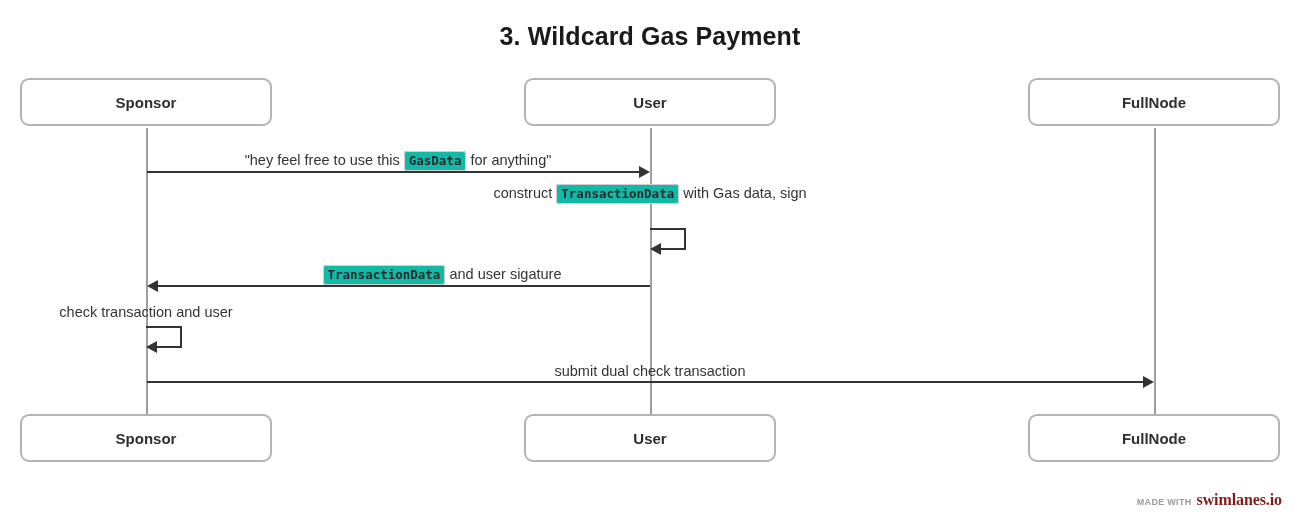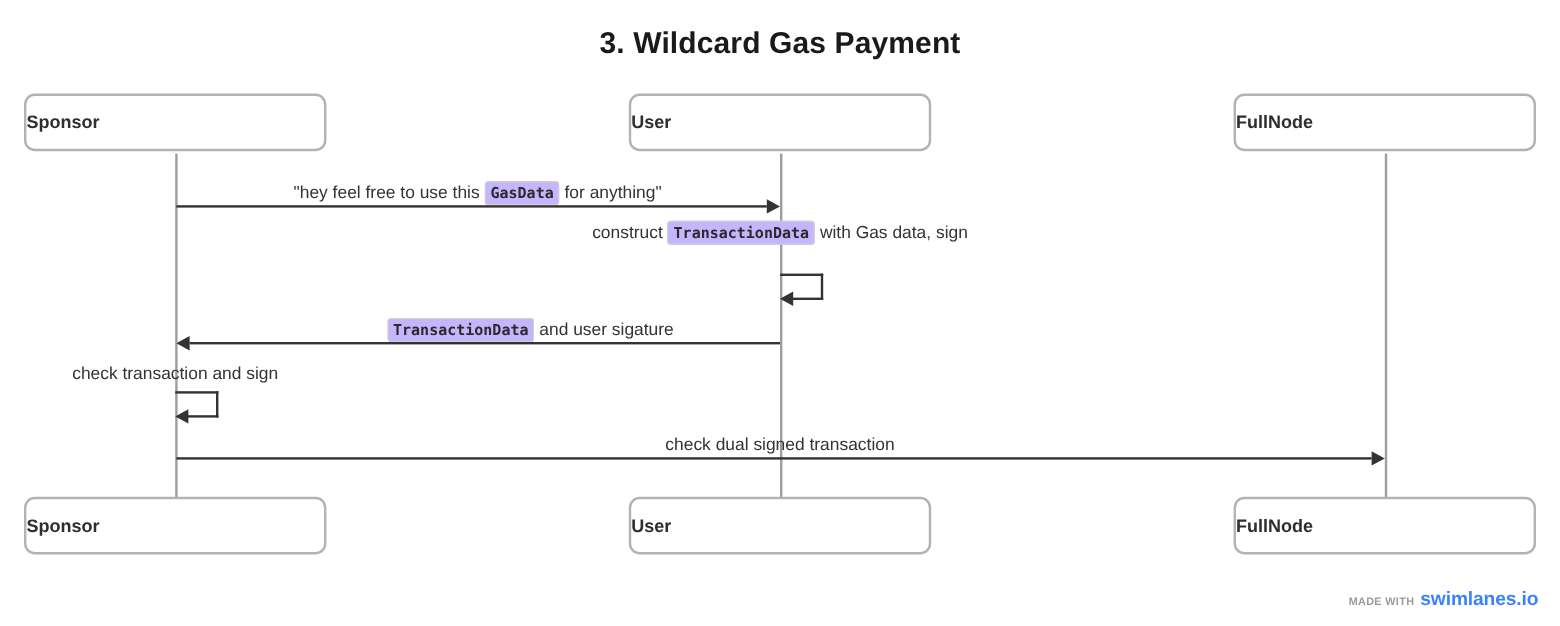--- a/index.html
+++ b/index.html
@@ -41,20 +41,21 @@
   .participant-box {
     position: absolute;
     width: 252px;
     height: 48px;
     box-sizing: border-box;
     border: 2px solid #b3b3b3;
     border-radius: 9px;
     background: #ffffff;
     display: flex;
     align-items: center;
+    justify-content: center;
   }
   .participant-box .plabel {
     font-size: 15px;
     font-weight: bold;
     color: #2e2e2e;
   }
 
   
   .msg-line {
     position: absolute;
@@ -84,21 +85,21 @@
     line-height: 19px;
   }
   .msg-label.multiline {
     white-space: normal;
   }
 
   code.codechip {
     font-family: "DejaVu Sans Mono", "Liberation Mono", monospace;
     font-size: 12.5px;
     font-weight: bold;
-    background: #c4b5fd;
+    background: #14b8a6;
     border: 1px solid #cfcfcf;
     border-radius: 3px;
     padding: 1px 4px 2px 4px;
     color: #2b2b2b;
     vertical-align: baseline;
   }
 
   
   .selfloop {
     position: absolute;
@@ -123,22 +124,23 @@
     font-size: 9px;
     font-weight: bold;
     letter-spacing: 0.3px;
     color: #9a9a9a;
     text-transform: uppercase;
     text-align: center;
   }
   #watermark .brand {
     font-size: 16px;
     font-weight: bold;
-    color: #3b82f6;
+    color: #7f1d1d;
     letter-spacing: -0.1px;
+    font-family: Liberation Serif, serif;
   }
 </style>
 </head>
 <body>
 
 <div id="diagram-title">3. Wildcard Gas Payment</div>
 
 <div class="lifeline" style="left:146px;"></div>
 <div class="lifeline" style="left:650px;"></div>
 <div class="lifeline" style="left:1154px;"></div>
@@ -162,29 +164,29 @@
   <div class="seg h" style="left:0px;  top:0px;  width:36px;"></div>
   <div class="seg v" style="left:34px; top:0px;  height:22px;"></div>
   <div class="seg h" style="left:9px;  top:20px; width:27px;"></div>
   <div class="arrowhead left" style="left:0px; top:15px;"></div>
 </div>
 
 <div class="msg-label" style="left:146px; top:265px; width:504px;padding-left:44px;"><code class="codechip">TransactionData</code> and user sigature</div>
 <div class="msg-line" style="left:158px; top:285px; width:492px;"></div>
 <div class="arrowhead left" style="left:147px; top:280px;"></div>
 
-<div class="msg-label" style="left:0px; top:303px; width:292px;">check transaction and sign</div>
+<div class="msg-label" style="left:0px; top:303px; width:292px;">check transaction and user</div>
 <div class="selfloop" style="left:146px; top:326px; width:40px; height:22px;">
   <div class="seg h" style="left:0px;  top:0px;  width:36px;"></div>
   <div class="seg v" style="left:34px; top:0px;  height:22px;"></div>
   <div class="seg h" style="left:9px;  top:20px; width:27px;"></div>
   <div class="arrowhead left" style="left:0px; top:15px;"></div>
 </div>
 
-<div class="msg-label" style="left:146px; top:362px; width:1008px;">check dual signed transaction</div>
+<div class="msg-label" style="left:146px; top:362px; width:1008px;">submit dual check transaction</div>
 <div class="msg-line" style="left:147px; top:381px; width:996px;"></div>
 <div class="arrowhead right" style="left:1143px; top:376px;"></div>
 
 <div class="participant-box" style="left:20px; top:414px;">
   <span class="plabel">Sponsor</span>
 </div>
 <div class="participant-box" style="left:524px; top:414px;">
   <span class="plabel">User</span>
 </div>
 <div class="participant-box" style="left:1028px; top:414px;">

